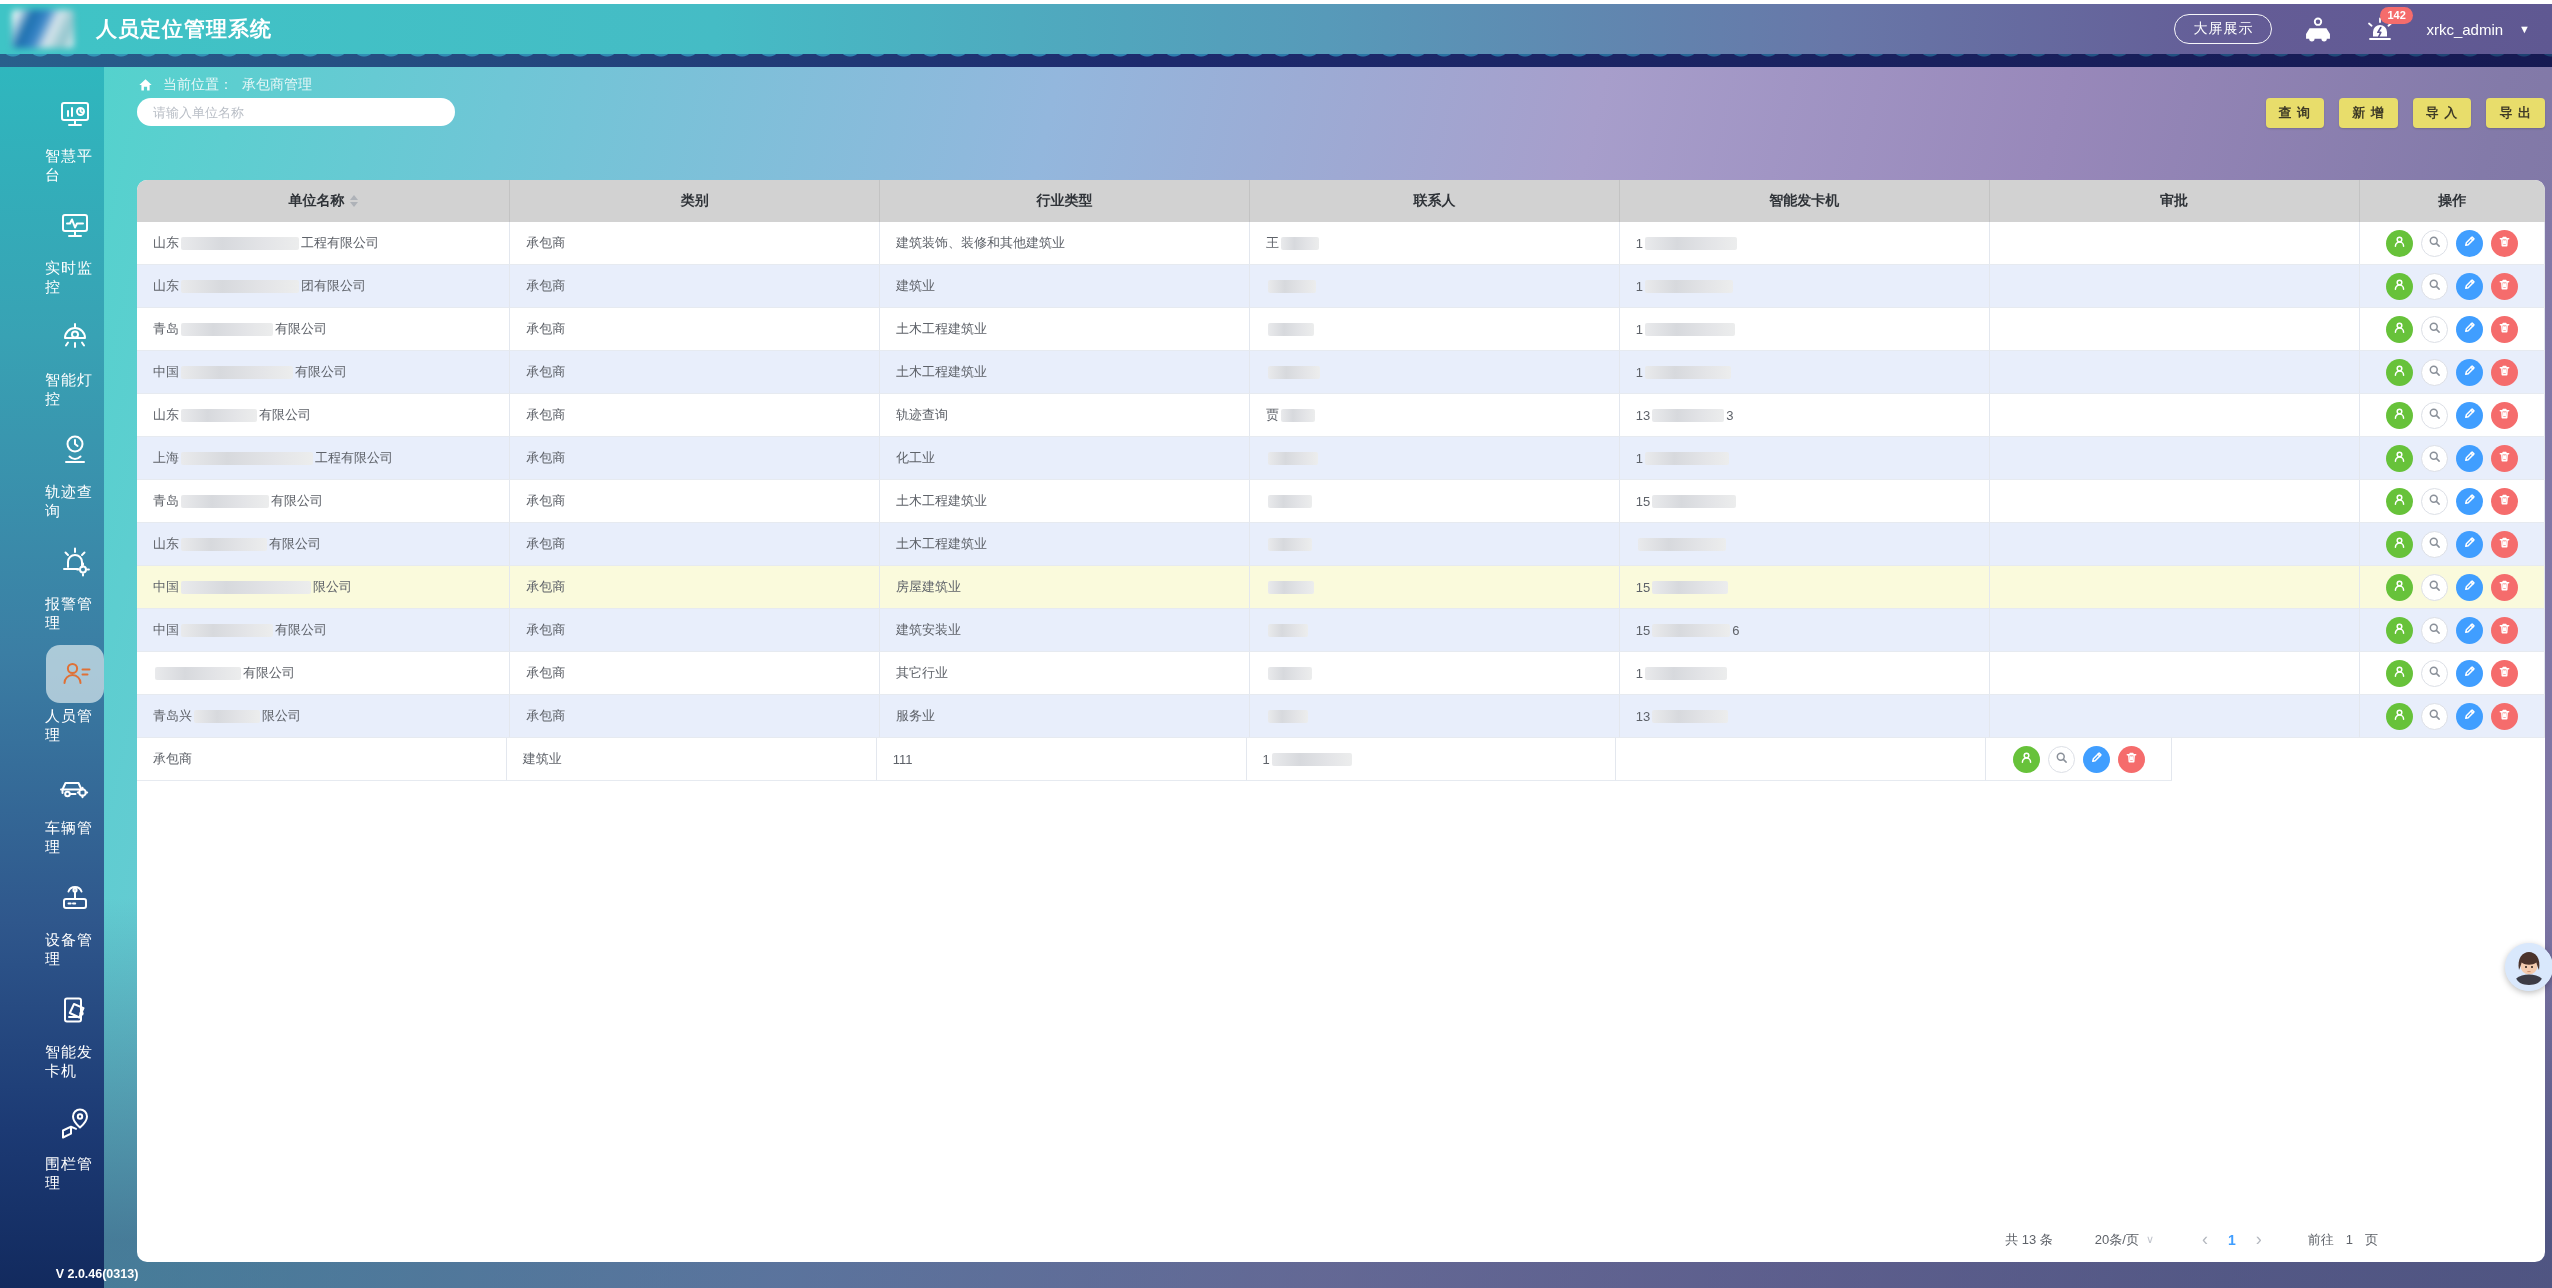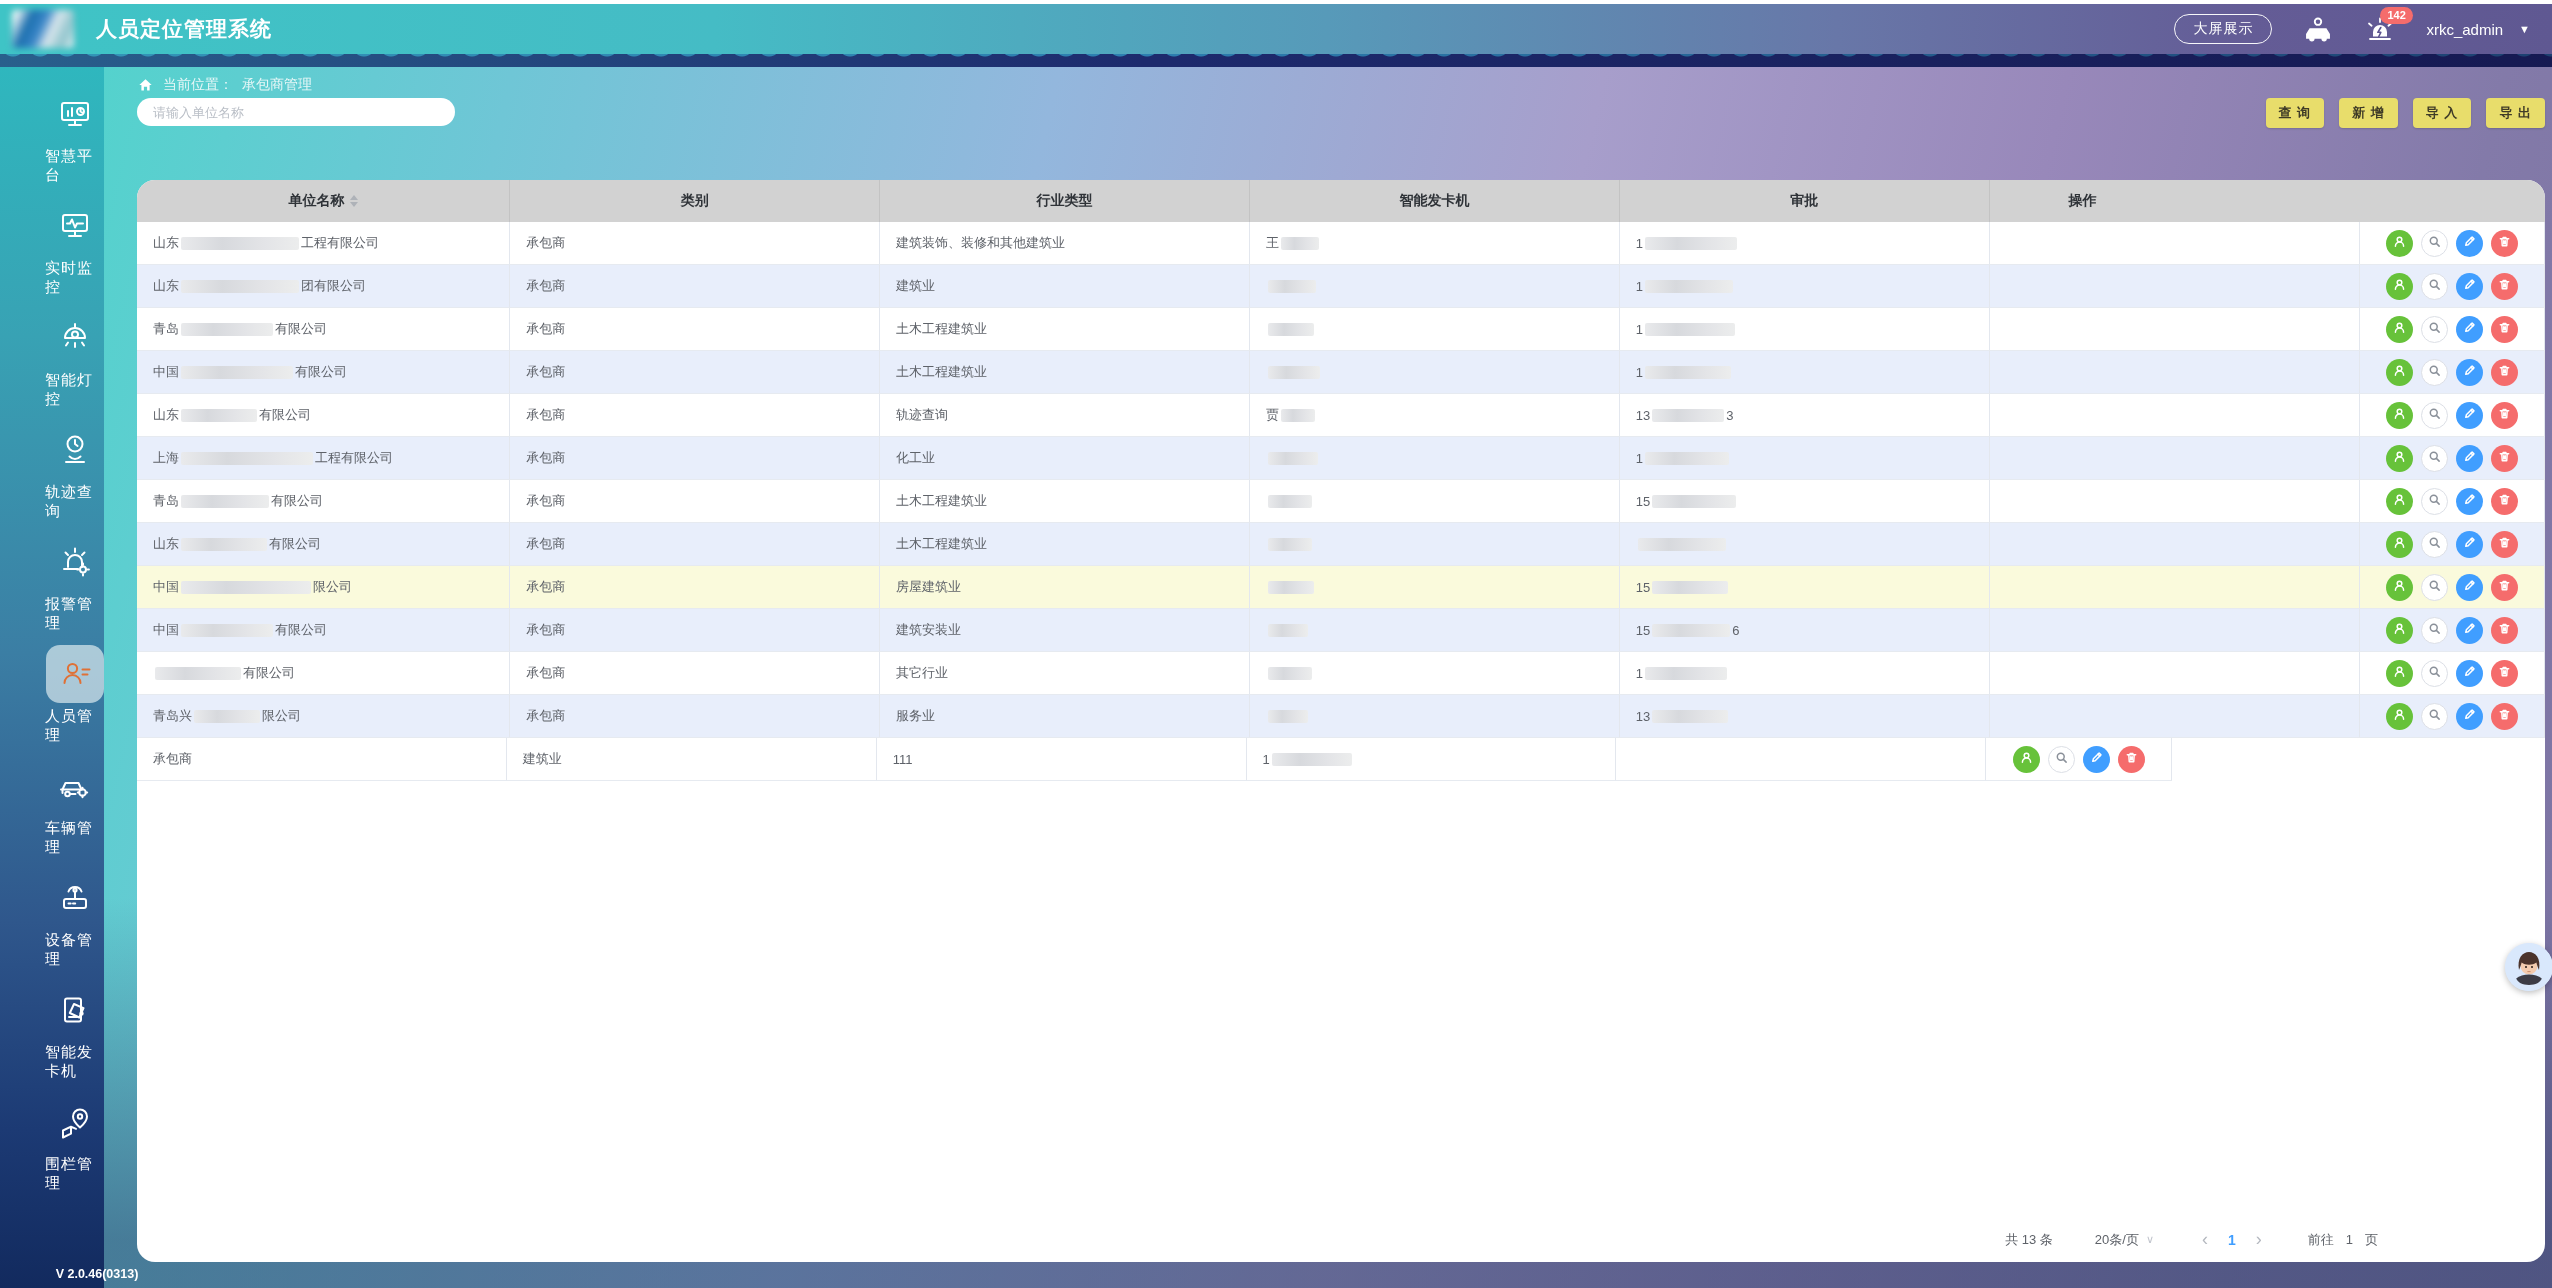--- a/index.html
+++ b/index.html
@@ -63,21 +63,21 @@
     border:none; border-radius:14px; background:#fff; padding:0 16px; font-size:13px;
     color:#333; outline:none; font-family:inherit; }
   .search-input::placeholder { color:#b9bec6; }
   .toolbar-btns { position:absolute; top:31px; right:7px; display:flex; gap:15px; }
   .ybtn { background:#e8dd6b; color:#3f3b27; border:none; border-radius:4px;
     padding:6px 13px; font-size:13px; font-weight:bold; letter-spacing:1px; cursor:pointer;
     font-family:inherit; box-shadow:0 1px 2px rgba(0,0,0,.15); }
 
   
   .panel { position:absolute; top:113px; left:33px; right:7px; bottom:26px;
-    background:#fff; border-radius:18px; overflow:hidden; }
+    background:#fff; border-radius:10px; overflow:hidden; }
   .thead { display:flex; height:42px; background:#d2d2d2; }
   .th { display:flex; align-items:center; justify-content:center; font-size:14px;
     font-weight:bold; color:#2f3338; border-right:1px solid #c3c3c3; cursor:pointer; }
   .th:last-child { border-right:none; }
   .tr { display:flex; height:43px; background:#fff; cursor:pointer; }
   .tr.alt { background:#e8eefb; }
   .tr.hl { background:#fafadc; }
   .td { display:flex; align-items:center; font-size:13px; color:#5e6269;
     padding-left:16px; border-right:1px solid #e3e7ee; border-bottom:1px solid #e6eaf0;
     overflow:hidden; white-space:nowrap; }
@@ -295,20 +295,23 @@
             <i class="up"></i>
             <i class="dn"></i>
           </span>
         </div>
         <div class="th col1">
           <span>类别</span>
         </div>
         <div class="th col2">
           <span>行业类型</span>
         </div>
+        <div class="th col3">
+          <span>联系人</span>
+        </div>
         <div class="th col4">
           <span>智能发卡机</span>
         </div>
         <div class="th col5">
           <span>审批</span>
         </div>
         <div class="th col6">
           <span>操作</span>
         </div>
       </div>

